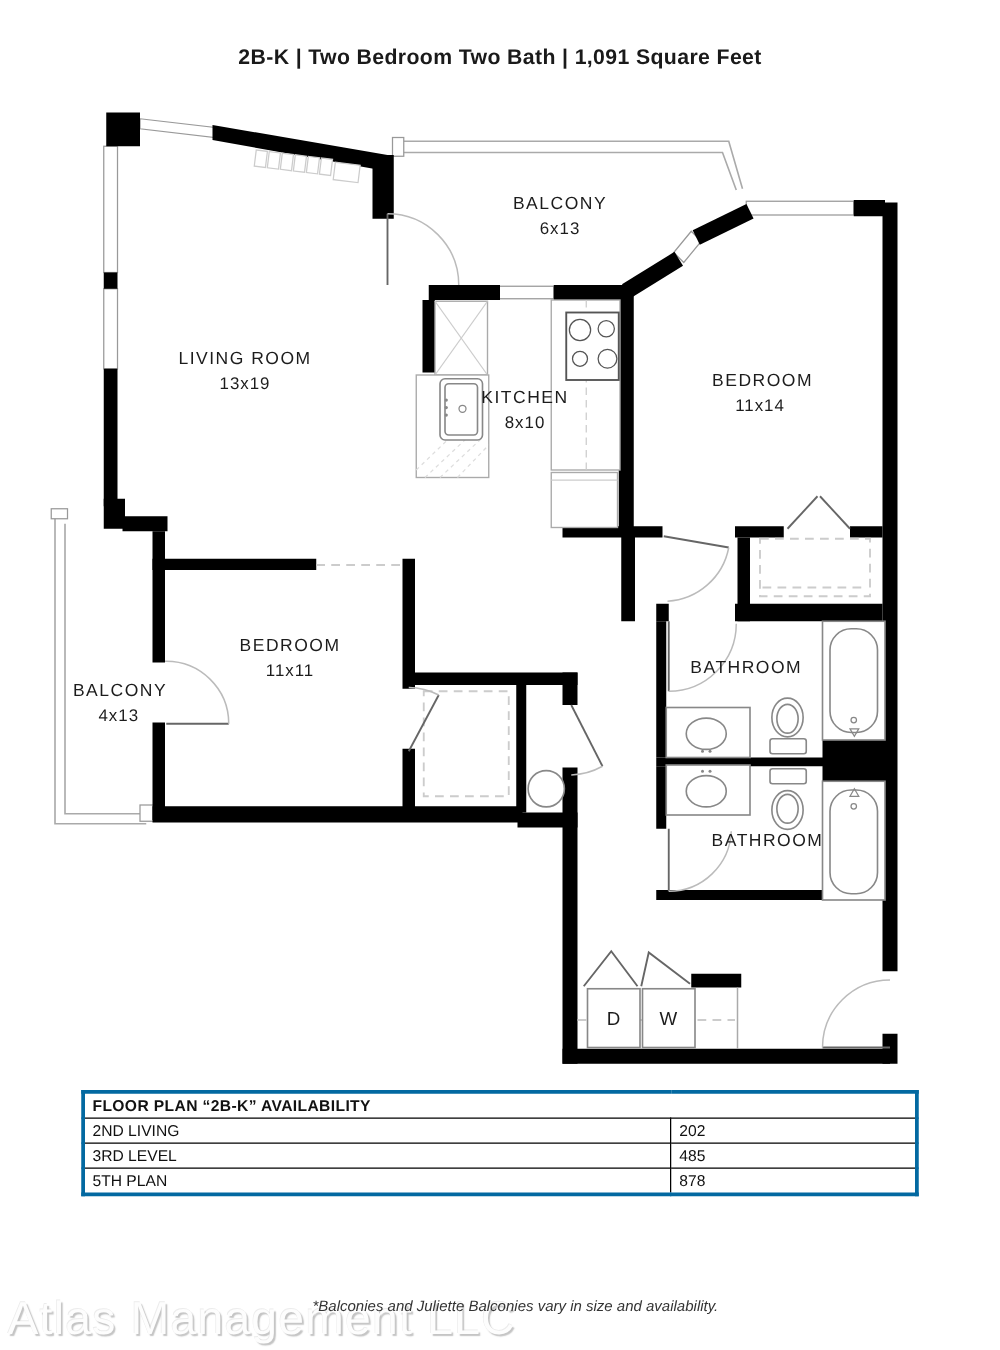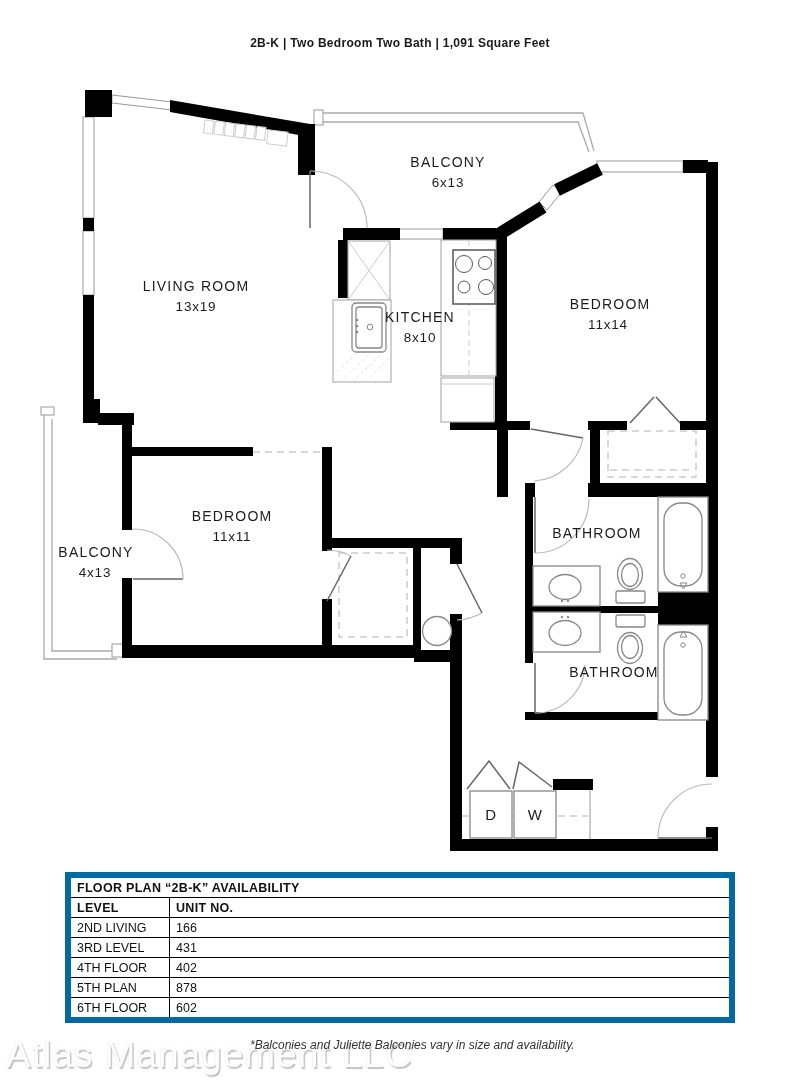--- a/index.html
+++ b/index.html
@@ -1,34 +1,34 @@
 <!DOCTYPE html>
 <html><head>
 <meta charset="utf-8">
 <style>
   html,body{margin:0;padding:0;background:#fff;}
   body{width:800px;height:1080px;position:relative;font-family:"Liberation Sans",sans-serif;color:#111;overflow:hidden;}
-  .page-title{position:absolute;top:36px;left:0;width:800px;text-align:center;font-size:12px;font-weight:bold;letter-spacing:.3px;color:#1a1a1a;}
+  .page-title{position:absolute;top:36px;left:0;width:800px;text-align:center;font-size:17px;font-weight:bold;letter-spacing:.3px;color:#1a1a1a;}
   #plan-svg{position:absolute;top:0;left:0;}
   .lbl{font-family:"Liberation Sans",sans-serif;font-size:14px;letter-spacing:1.2px;fill:#1c1c1c;text-anchor:middle;}
   .dims{font-size:13.5px;letter-spacing:.8px;}
   .dwlbl{font-size:15px;letter-spacing:.5px;}
   .w{fill:#000;}
   .win{fill:#fff;stroke:#999;stroke-width:1;}
   .rail{fill:none;stroke:#aaa;stroke-width:1.3;}
   .cap{fill:#fff;stroke:#999;stroke-width:1;}
   .leaf{stroke:#666;stroke-width:1.5;fill:none;}
   .arc{stroke:#bbb;stroke-width:1.2;fill:none;}
   .fix{fill:#fff;stroke:#888;stroke-width:1.3;}
   .fixl{fill:#fff;stroke:#aaa;stroke-width:1.1;}
   .dash{fill:none;stroke:#ccc;stroke-width:1.5;stroke-dasharray:7 5;}
   .hatch{stroke:#ddd;stroke-width:1;stroke-dasharray:3 3;fill:none;}
   .availability{position:absolute;left:65px;top:872px;width:670px;border-collapse:collapse;font-size:12.5px;color:#111;}
   .availability td,.availability th{border:1px solid #000;padding:2px 6px;text-align:left;height:15px;}
-  .availability{border:6px solid #0369a1;padding-left:24px;}
+  .availability{border:3px solid #0369a1;padding-left:24px;}
   .availability th{font-weight:bold;letter-spacing:.3px;}
   .availability .col-level{width:86px;}
   .watermark{position:absolute;left:6px;top:1034px;font-size:37px;letter-spacing:1px;color:#fdfdfd;text-shadow:1.5px 1.5px 1px #c4c4c4, -0.5px -0.5px 0 #ececec;white-space:nowrap;}
   .footnote{position:absolute;left:250px;top:1038px;font-size:12px;font-style:italic;color:#333;white-space:nowrap;}
 </style>
 </head>
 <body>
 
 <div class="page-title">2B-K | Two Bedroom Two Bath | 1,091 Square Feet</div>
 
@@ -251,40 +251,28 @@
     <text class="lbl" x="614" y="677">BATHROOM</text>
   </g>
 </svg>
 
 <table class="availability">
   <tbody>
     <tr>
         <th colspan="2">FLOOR PLAN “2B-K” AVAILABILITY</th>
       </tr>
     <tr>
-      <th class="col-level">LEVEL</th>
-      <th>UNIT NO.</th>
-    </tr>
-    <tr>
         <td>2ND LIVING</td>
-        <td>166</td>
+        <td>202</td>
       </tr>
     <tr>
         <td>3RD LEVEL</td>
-        <td>431</td>
-      </tr>
-    <tr>
-        <td>4TH FLOOR</td>
-        <td>402</td>
+        <td>485</td>
       </tr>
     <tr>
         <td>5TH PLAN</td>
         <td>878</td>
       </tr>
-    <tr>
-        <td>6TH FLOOR</td>
-        <td>602</td>
-      </tr>
   </tbody>
 </table>
 
 <div class="watermark">Atlas Management LLC</div>
 <div class="footnote">*Balconies and Juliette Balconies vary in size and availability.</div>
 
 </body></html>

